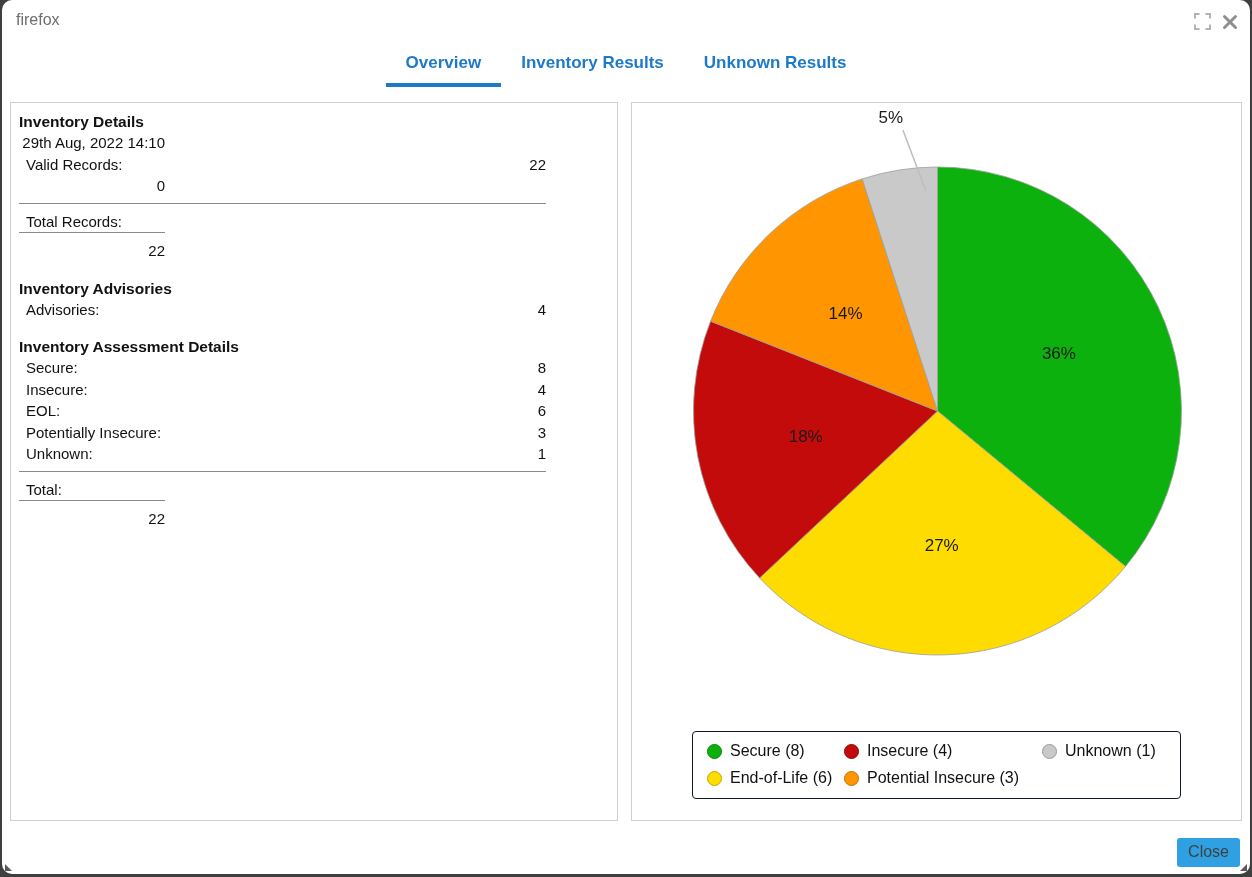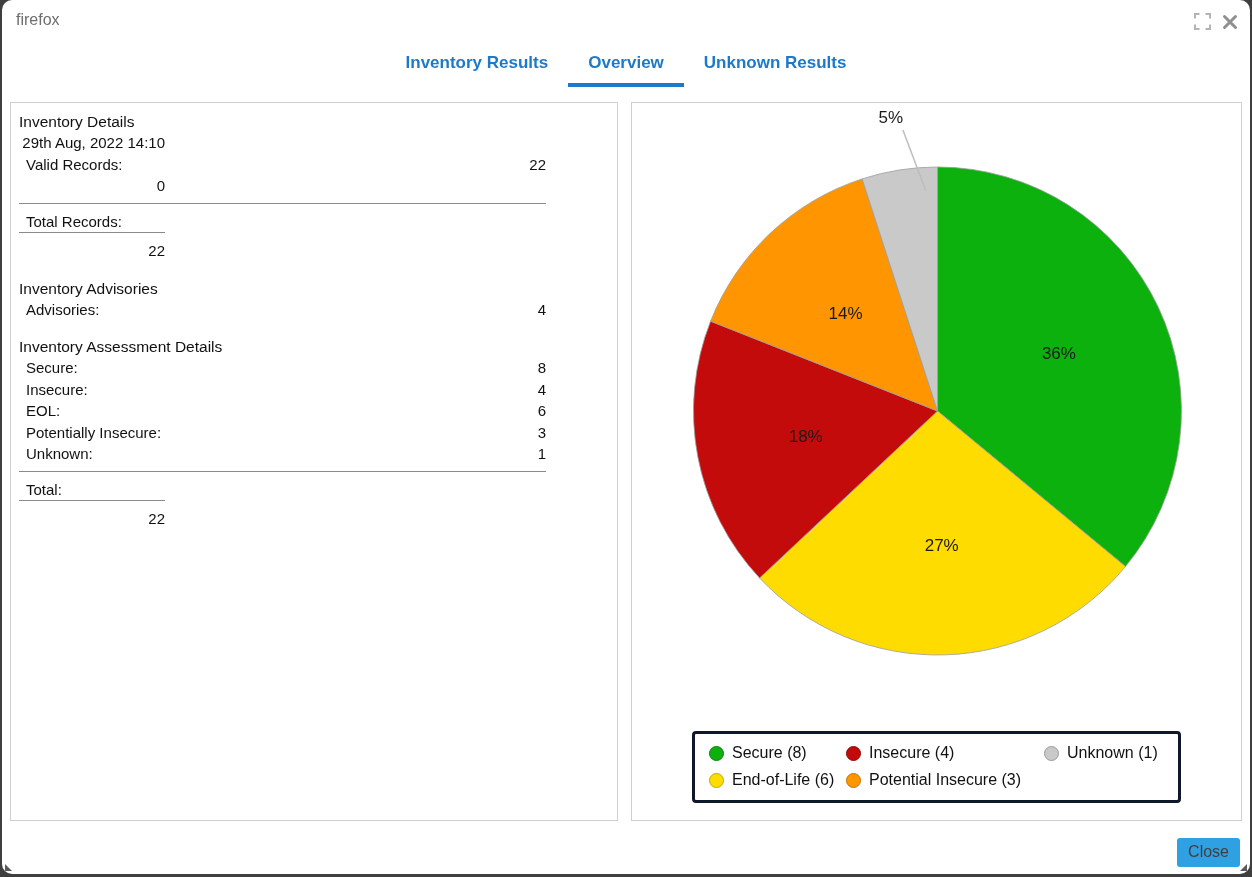--- a/index.html
+++ b/index.html
@@ -16,31 +16,31 @@
   .tab{font-weight:bold;font-size:17px;line-height:20px;color:#1e7ac9;
     padding:13px 20px 10px;border-bottom:4px solid transparent;cursor:pointer;}
   .tab.active{border-bottom-color:#1e7ac9;}
   
   .content{display:flex;gap:13px;padding:15px 8px 0 8px;}
   .panel{background:#fff;border:1px solid #cfcfcf;height:719px;box-sizing:border-box;}
   .panel-left{width:612px;padding:8px 0 0 8px;}
   .panel-right{width:611px;position:relative;}
   
   .section{width:527px;}
-  .sec-heading{font-weight:normal;font-size:15.5px;color:#111;line-height:21px;}
+  .sec-heading{font-weight:bold;font-size:15.5px;color:#111;line-height:21px;}
   .section + .section .sec-heading{margin-top:16px;}
   .drow{display:flex;column-gap:7px;font-size:15px;line-height:21.5px;color:#111;}
   .drow .lbl{flex:1;padding-left:7px;}
   .drow .val{width:146px;text-align:right;}
   .drow.total{margin-top:6px;flex-direction:column;}
   .drow.total .lbl,.drow.total .val{border-top:1px solid #8a8a8a;padding-top:7px;}
   
   #pie-svg{display:block;}
   .legend{position:absolute;left:60px;top:628px;width:489px;box-sizing:border-box;
-    border:3px solid #0f172a;border-radius:4px;padding:10px 0 11px 14px;
+    border:1px solid #0f172a;border-radius:4px;padding:10px 0 11px 14px;
     display:grid;grid-template-columns:137px 198px auto;row-gap:9px;
     font-size:16px;color:#111;background:#fff;}
   .legend-item{display:flex;align-items:center;gap:8px;white-space:nowrap;}
   .legend-dot{width:13px;height:13px;border-radius:50%;border:1px solid #777;flex:0 0 13px;}
   
   .footer{position:absolute;right:10px;bottom:7px;}
   .close-btn{background:#2fa0e2;color:#404040;font-size:16px;border:none;border-radius:3px;
     padding:5px 11px 6px;cursor:pointer;font-family:"Liberation Sans",sans-serif;}
   
   .grip-left{position:absolute;left:3px;bottom:3px;width:0;height:0;
@@ -63,22 +63,22 @@
       </span>
       <span>
         <svg width="16" height="16" viewBox="0 0 16 16">
           <path d="M2.5 2.5 L13.5 13.5 M13.5 2.5 L2.5 13.5" fill="none" stroke="#8f8f8f" stroke-width="3" stroke-linecap="round"></path>
         </svg>
       </span>
     </span>
   </div>
 
   <div class="tabs">
+    <div class="tab active">Overview</div>
     <div class="tab">Inventory Results</div>
-    <div class="tab active">Overview</div>
     <div class="tab">Unknown Results</div>
   </div>
 
   <div class="content">
 
     <div class="panel panel-left">
 
       <div class="section">
         <div class="sec-heading">Inventory Details</div>
         <div class="drow">

